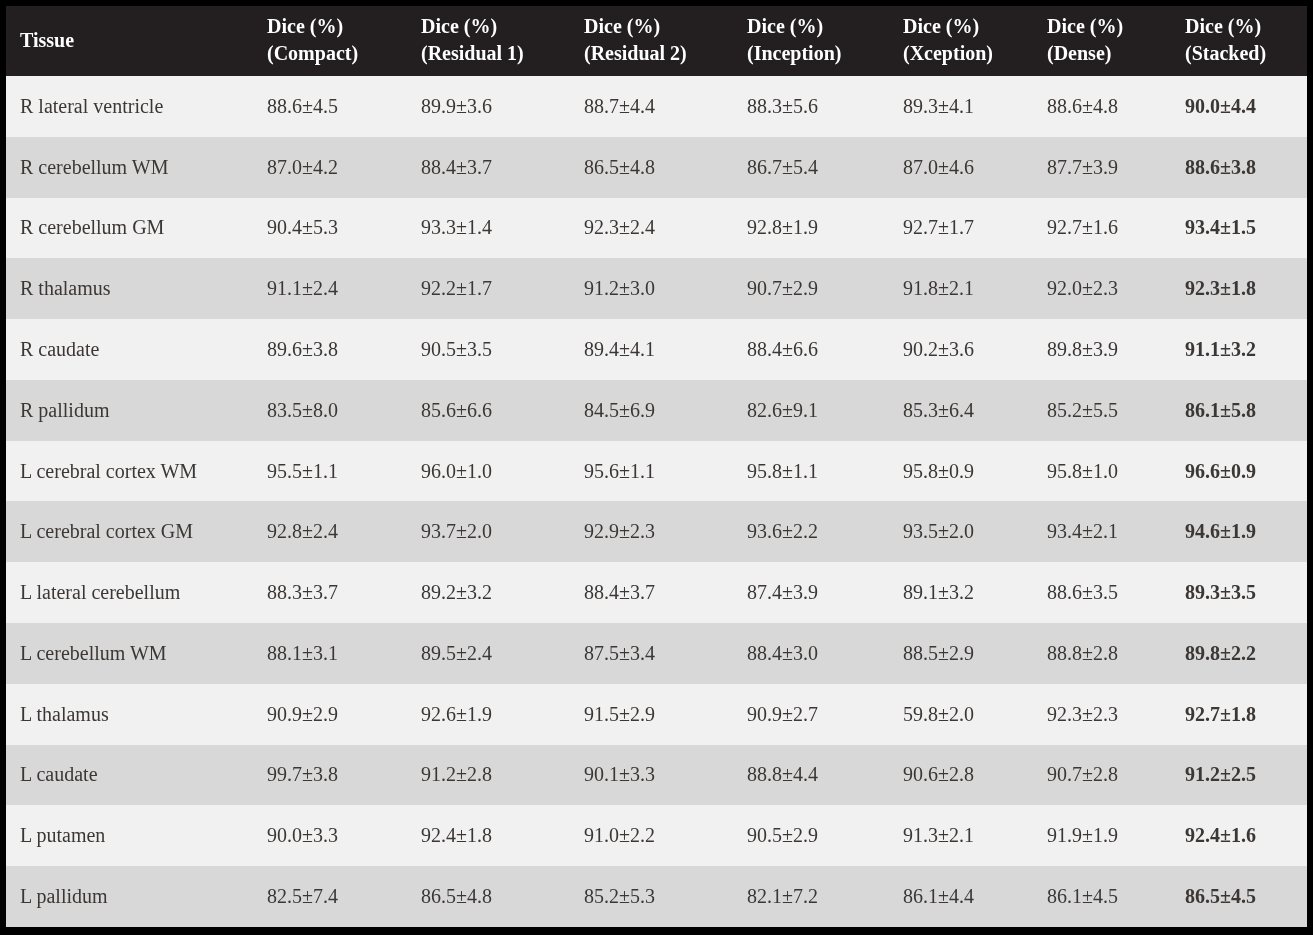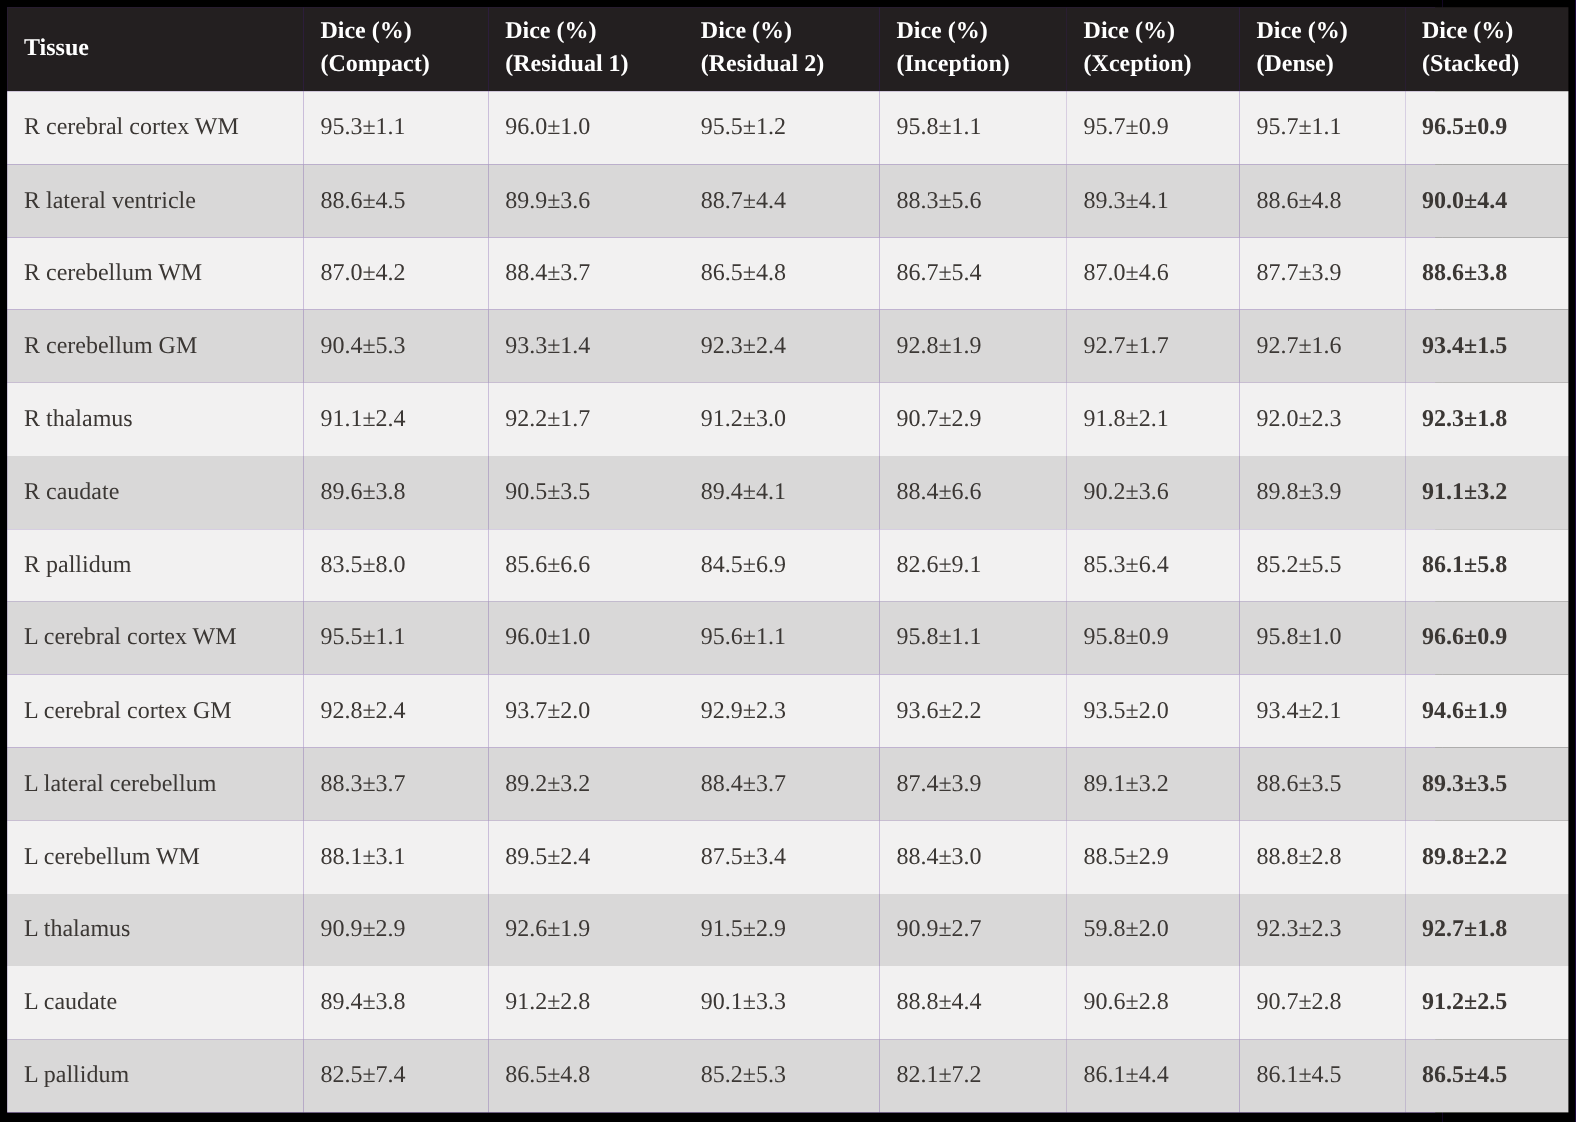--- a/index.html
+++ b/index.html
@@ -14,21 +14,21 @@
     overflow: hidden;
   }
   .table-frame {
     position: absolute;
     left: 0; top: 0;
     width: 1202px;
     height: 935px;
     box-sizing: border-box;
     border: 6px solid #000000;
     border-bottom-width: 8px;
-    background: #4c1d95;
+    background: #a16207;
   }
   table {
     width: 100%;
     height: 100%;
     border-collapse: collapse;
     table-layout: fixed;
   }
   thead tr {
     height: 70px;
   }
@@ -102,30 +102,20 @@
             <span class="hline">(Dense)</span>
           </th>
           <th>
             <span class="hline">Dice (%)</span>
             <span class="hline">(Stacked)</span>
           </th>
         </tr>
     </thead>
     <tbody id="table-body">
         <tr>
-          <td class="tissue">R cerebral cortex WM</td>
-          <td class="value">95.3±1.1</td>
-          <td class="value">96.0±1.0</td>
-          <td class="value">95.5±1.2</td>
-          <td class="value">95.8±1.1</td>
-          <td class="value">95.7±0.9</td>
-          <td class="value">95.7±1.1</td>
-          <td class="value stacked">96.5±0.9</td>
-        </tr>
-        <tr>
           <td class="tissue">R lateral ventricle</td>
           <td class="value">88.6±4.5</td>
           <td class="value">89.9±3.6</td>
           <td class="value">88.7±4.4</td>
           <td class="value">88.3±5.6</td>
           <td class="value">89.3±4.1</td>
           <td class="value">88.6±4.8</td>
           <td class="value stacked">90.0±4.4</td>
         </tr>
         <tr>
@@ -223,27 +213,37 @@
           <td class="value">90.9±2.9</td>
           <td class="value">92.6±1.9</td>
           <td class="value">91.5±2.9</td>
           <td class="value">90.9±2.7</td>
           <td class="value">59.8±2.0</td>
           <td class="value">92.3±2.3</td>
           <td class="value stacked">92.7±1.8</td>
         </tr>
         <tr>
           <td class="tissue">L caudate</td>
-          <td class="value">89.4±3.8</td>
+          <td class="value">99.7±3.8</td>
           <td class="value">91.2±2.8</td>
           <td class="value">90.1±3.3</td>
           <td class="value">88.8±4.4</td>
           <td class="value">90.6±2.8</td>
           <td class="value">90.7±2.8</td>
           <td class="value stacked">91.2±2.5</td>
+        </tr>
+        <tr>
+          <td class="tissue">L putamen</td>
+          <td class="value">90.0±3.3</td>
+          <td class="value">92.4±1.8</td>
+          <td class="value">91.0±2.2</td>
+          <td class="value">90.5±2.9</td>
+          <td class="value">91.3±2.1</td>
+          <td class="value">91.9±1.9</td>
+          <td class="value stacked">92.4±1.6</td>
         </tr>
         <tr>
           <td class="tissue">L pallidum</td>
           <td class="value">82.5±7.4</td>
           <td class="value">86.5±4.8</td>
           <td class="value">85.2±5.3</td>
           <td class="value">82.1±7.2</td>
           <td class="value">86.1±4.4</td>
           <td class="value">86.1±4.5</td>
           <td class="value stacked">86.5±4.5</td>

